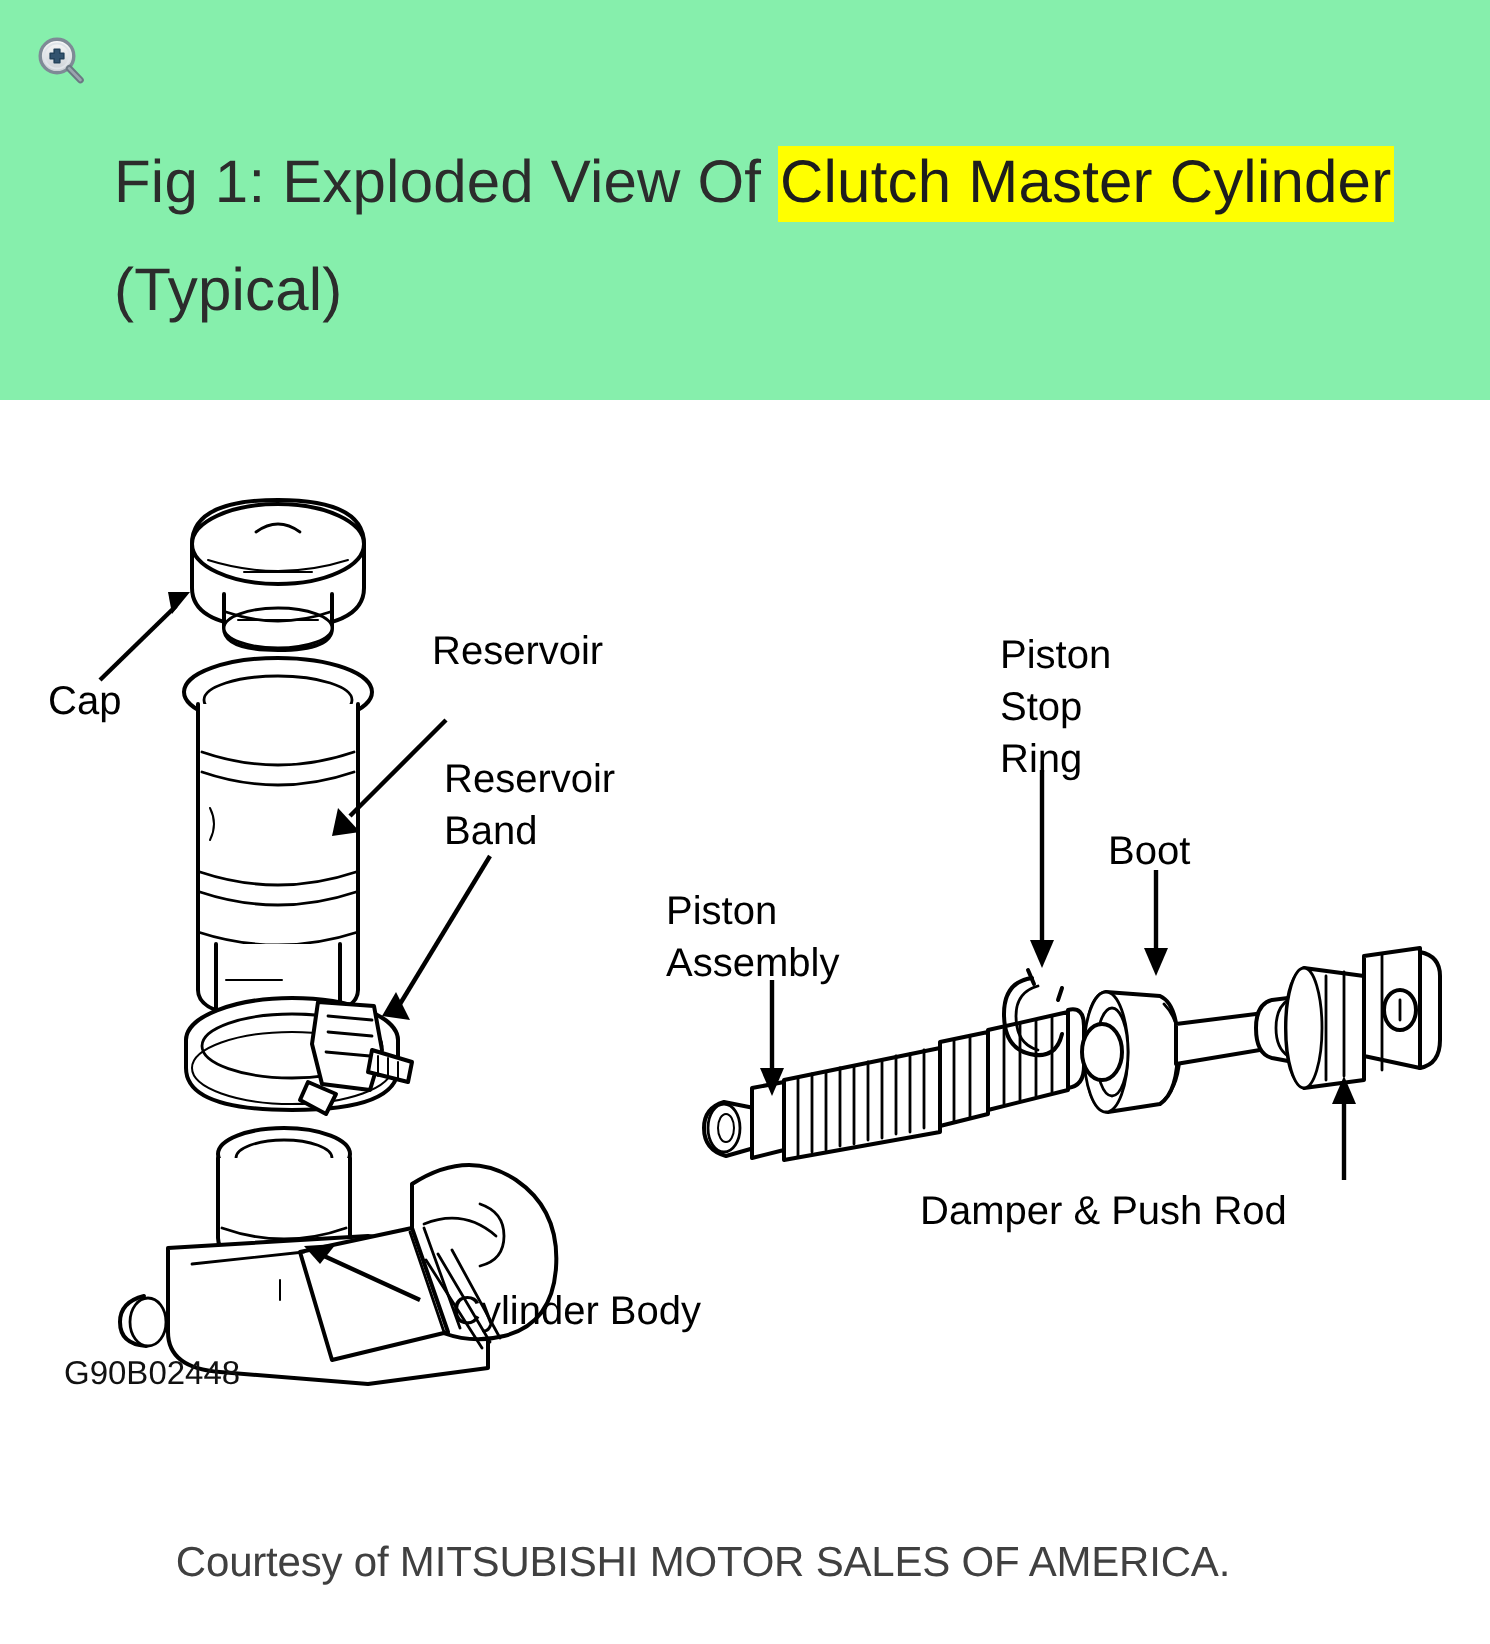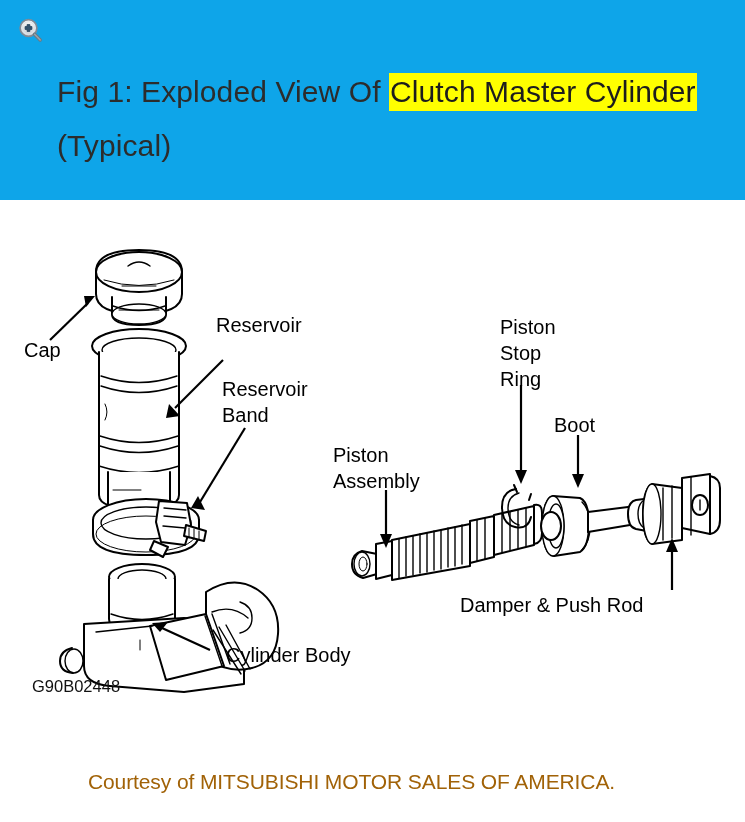--- a/index.html
+++ b/index.html
@@ -15,21 +15,21 @@
     overflow: hidden;
     position: relative;
   }
 
   
   #header-band {
     position: absolute;
     left: 0; top: 0;
     width: 745px;
     height: 200px;
-    background: #0ea5e9;
+    background: #86efac;
   }
   #zoom-icon-btn {
     position: absolute;
     left: 17px; top: 17px;
     width: 28px; height: 28px;
     cursor: pointer;
   }
   #zoom-icon-btn svg { display: block; }
 
   #figure-title {
@@ -114,21 +114,21 @@
     width: 745px;
     height: 102px;
     background: #ffffff;
   }
   #courtesy-text {
     position: absolute;
     left: 0; top: 50px;
     width: 703px;
     text-align: center;
     font-size: 21px;
-    color: #a16207;
+    color: #404040;
     letter-spacing: -0.1px;
   }
 </style>
 </head>
 <body>
 
 <div id="header-band">
 
   <div id="zoom-icon-btn" title="zoom">
     <svg width="28" height="28" viewBox="0 0 28 28">

